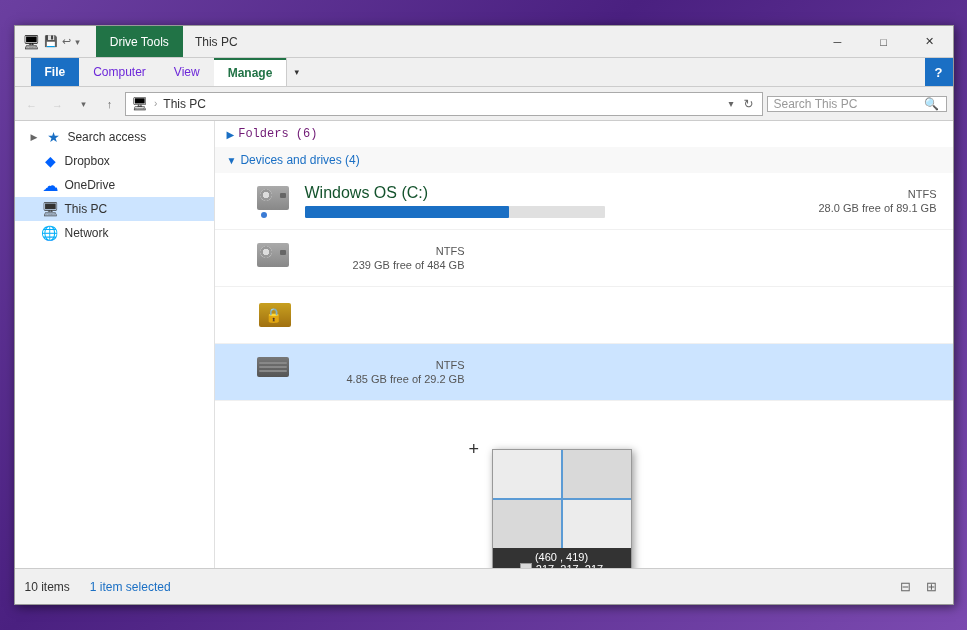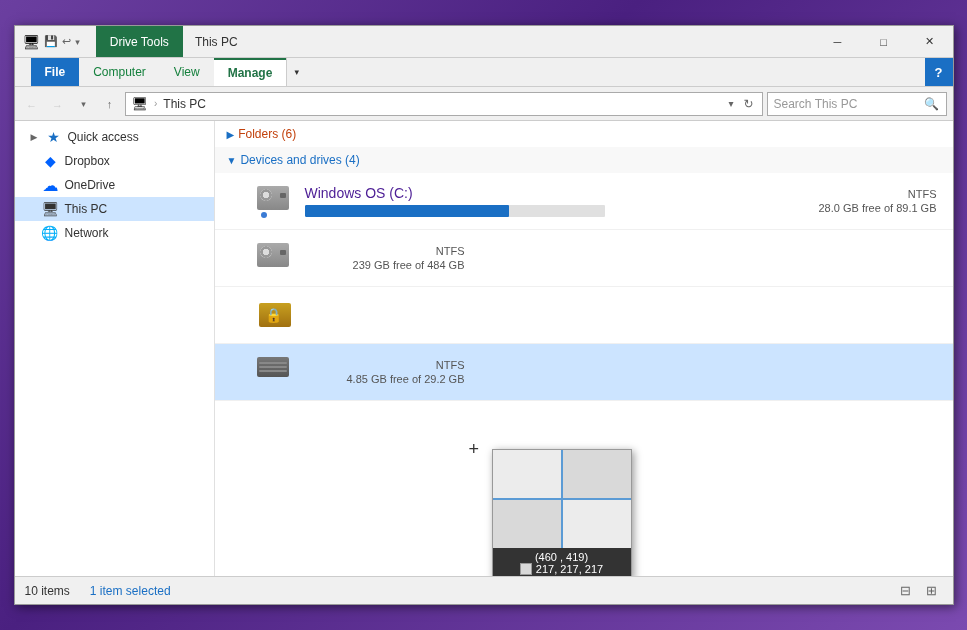--- a/index.html
+++ b/index.html
@@ -86,21 +86,21 @@
       height: 28px;
     }
     .ribbon-tab {
       padding: 0 14px;
       display: flex;
       align-items: center;
       font-size: 12px;
       cursor: pointer;
       border: none;
       background: transparent;
-      color: #15803d;
+      color: #6d28d9;
       height: 100%;
     }
     .ribbon-tab.active {
       background: white;
       border-top: 2px solid #217346;
       color: #217346;
       font-weight: 600;
     }
     .ribbon-tab.file-tab {
       background: #1a6fc4;
@@ -154,21 +154,21 @@
       font-size: 10px;
       padding: 0 4px;
     }
     .address-refresh {
       font-size: 12px;
       padding: 0 2px;
       color: #666;
     }
     .search-box {
       width: 180px;
-      height: 24px;
+      height: 16px;
       border: 1px solid #aaa;
       background: white;
       display: flex;
       align-items: center;
       padding: 0 6px;
       gap: 4px;
       font-size: 12px;
       color: #999;
     }
     
@@ -240,22 +240,22 @@
       width: 40px; height: 40px;
       display: flex; align-items: center; justify-content: center;
       flex-shrink: 0;
       margin-right: 10px;
       font-size: 28px;
     }
     .drive-info {
       flex: 1;
     }
     .drive-name {
-      font-size: 14px;
-      color: #4c1d95;
+      font-size: 16px;
+      color: #14532d;
       margin-bottom: 4px;
     }
     .drive-bar-container {
       width: 300px;
       height: 12px;
       background: #e0e0e0;
       border-radius: 1px;
       overflow: hidden;
     }
     .drive-bar {
@@ -326,21 +326,21 @@
     }
     .color-swatch {
       width: 12px; height: 12px;
       background: rgb(217,217,217);
       border: 1px solid #999;
     }
     
     .status-bar {
       display: flex;
       align-items: center;
-      height: 28px;
+      height: 36px;
       border-top: 1px solid #ccc;
       background: #f0f0f0;
       padding: 0 10px;
       font-size: 12px;
       color: #333;
       gap: 20px;
     }
     .status-selected {
       color: #1a6fc4;
     }
@@ -442,21 +442,21 @@
       <span style="margin-left:auto; font-size:12px; color:#666;">🔍</span>
     </div>
   </div>
 
   <div class="main-area">
 
     <div class="sidebar">
       <div class="sidebar-item">
         <span class="chevron">▶</span>
         <span class="sidebar-icon icon-quick-access">★</span>
-        <span>Quick access</span>
+        <span>Search access</span>
       </div>
       <div class="sidebar-item" style="padding-left:28px;">
         <span class="sidebar-icon" style="color:#0061fe; font-size:14px;">◆</span>
         <span>Dropbox</span>
       </div>
       <div class="sidebar-item" style="padding-left:28px;">
         <span class="sidebar-icon" style="color:#0061fe; font-size:16px;">☁</span>
         <span>OneDrive</span>
       </div>
       <div class="sidebar-item selected" style="padding-left:28px;">
@@ -467,21 +467,21 @@
         <span class="sidebar-icon" style="font-size:14px;">🌐</span>
         <span>Network</span>
       </div>
     </div>
 
     <div class="content-wrapper">
       <div class="content">
 
         <div class="section-header">
           <span class="chevron">▶</span>
-          <span style="color:#c2410c;">Folders (6)</span>
+          <span style="color:#701a75;font-family:Liberation Mono, monospace;">Folders (6)</span>
         </div>
 
         <div class="section-header" style="background:#f8f8f8;">
           <span class="chevron">▼</span>
           <span style="color:#1a6fc4;">Devices and drives (4)</span>
         </div>
 
         <div class="drive-item">
           <div class="drive-icon">
             <div style="position:relative; width:36px; height:30px;">

